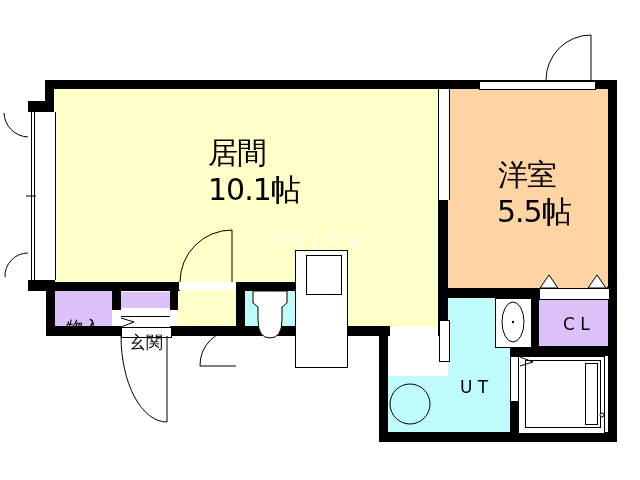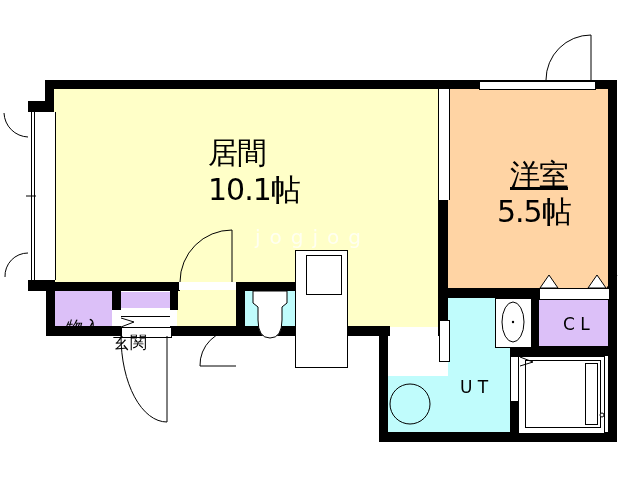--- a/index.html
+++ b/index.html
@@ -170,22 +170,22 @@
   </g>
 
   <g>
     <polyline points="520,357 533,362 520,366" fill="none" stroke="#000" stroke-width="1"></polyline>
   </g>
 </svg>
 
 <div class="label big" style="left:208px; top:138px;">居間</div>
 <div class="label big" style="left:208px; top:175px;">10.1帖</div>
 
-<div class="label big" style="left:510px; top:160px;text-decoration:underline;">洋室</div>
+<div class="label big" style="left:498px; top:160px;">洋室</div>
 <div class="label big" style="left:497px; top:197px;">5.5帖</div>
 
 <div class="label mid" style="left:64px; top:319px;font-style:italic;">物入</div>
-<div class="label mid" style="left:113px; top:334px;text-align:center;">玄関</div>
+<div class="label mid" style="left:129px; top:334px;text-align:center;">玄関</div>
 
 <div class="label mid" style="left:460px; top:379px; font-size:17px;">U T</div>
 <div class="label mid" style="left:563px; top:316px; font-size:17px;">C L</div>
 
 <div class="label" style="left:255px; top:227px; font-size:20px; letter-spacing:9px; color:rgba(255,255,255,0.75);">jogjog</div>
 
 </body></html>

